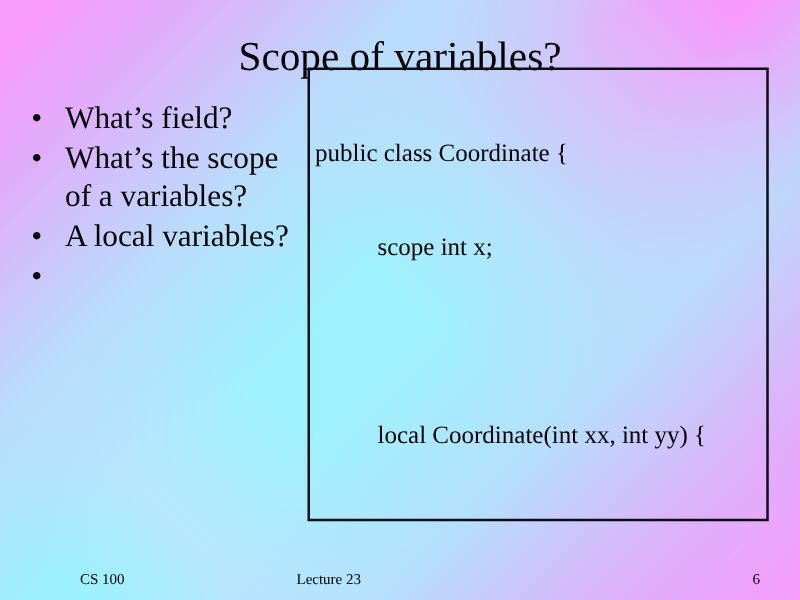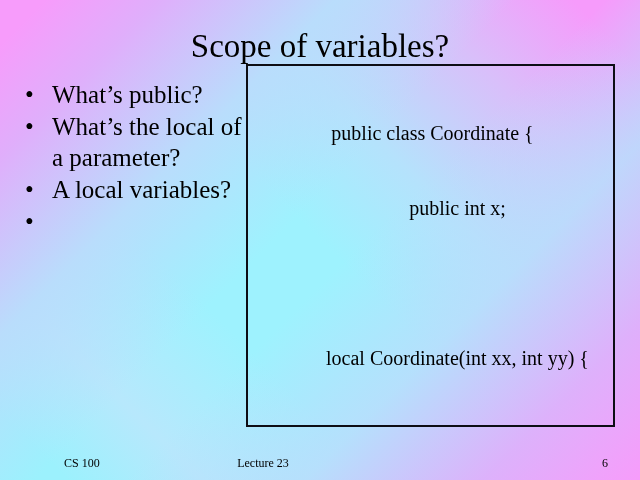--- a/index.html
+++ b/index.html
@@ -84,27 +84,26 @@
     position: absolute;
     left: 11px;
     top: 0;
     font-size: 25px;
     line-height: 31px;
   }
 
   #code-box {
     position: absolute;
     left: 246px;
-    top: 64px;
+    top: 54px;
     width: 369px;
     height: 363px;
     border: 2px solid #0d0d14;
     box-sizing: border-box;
     background: transparent;
-    text-align: center;
   }
   #code-lines {
     margin: 0;
     padding: 5px 0 0 4px;
     font-family: "Liberation Serif", "DejaVu Serif", serif;
     font-size: 20px;
     line-height: 25px;
     color: #000;
     white-space: pre;
   }
@@ -144,39 +143,39 @@
 </head>
 <body>
 
 <div id="slide">
 
   <div id="title">Scope of variables?</div>
 
   <ul id="bullets">
     <li>
       <span class="bullet-dot">•</span>
-      <span>What’s public?</span>
+      <span>What’s field?</span>
     </li>
     <li>
       <span class="bullet-dot">•</span>
-      <span>What’s the local of a parameter?</span>
+      <span>What’s the scope of a variables?</span>
     </li>
     <li>
       <span class="bullet-dot">•</span>
       <span>A local variables?</span>
     </li>
     <li>
       <span class="bullet-dot">•</span>
     </li>
   </ul>
 
   <div id="code-box">
     <div id="code-lines">
       <div class="code-line">public class Coordinate {</div>
-      <div class="code-line">          public int x;</div>
+      <div class="code-line">          scope int x;</div>
       <div class="code-line"></div>
       <div class="code-line">          local Coordinate(int xx, int yy) {</div>
       
       
       
       
       
       
       
       

